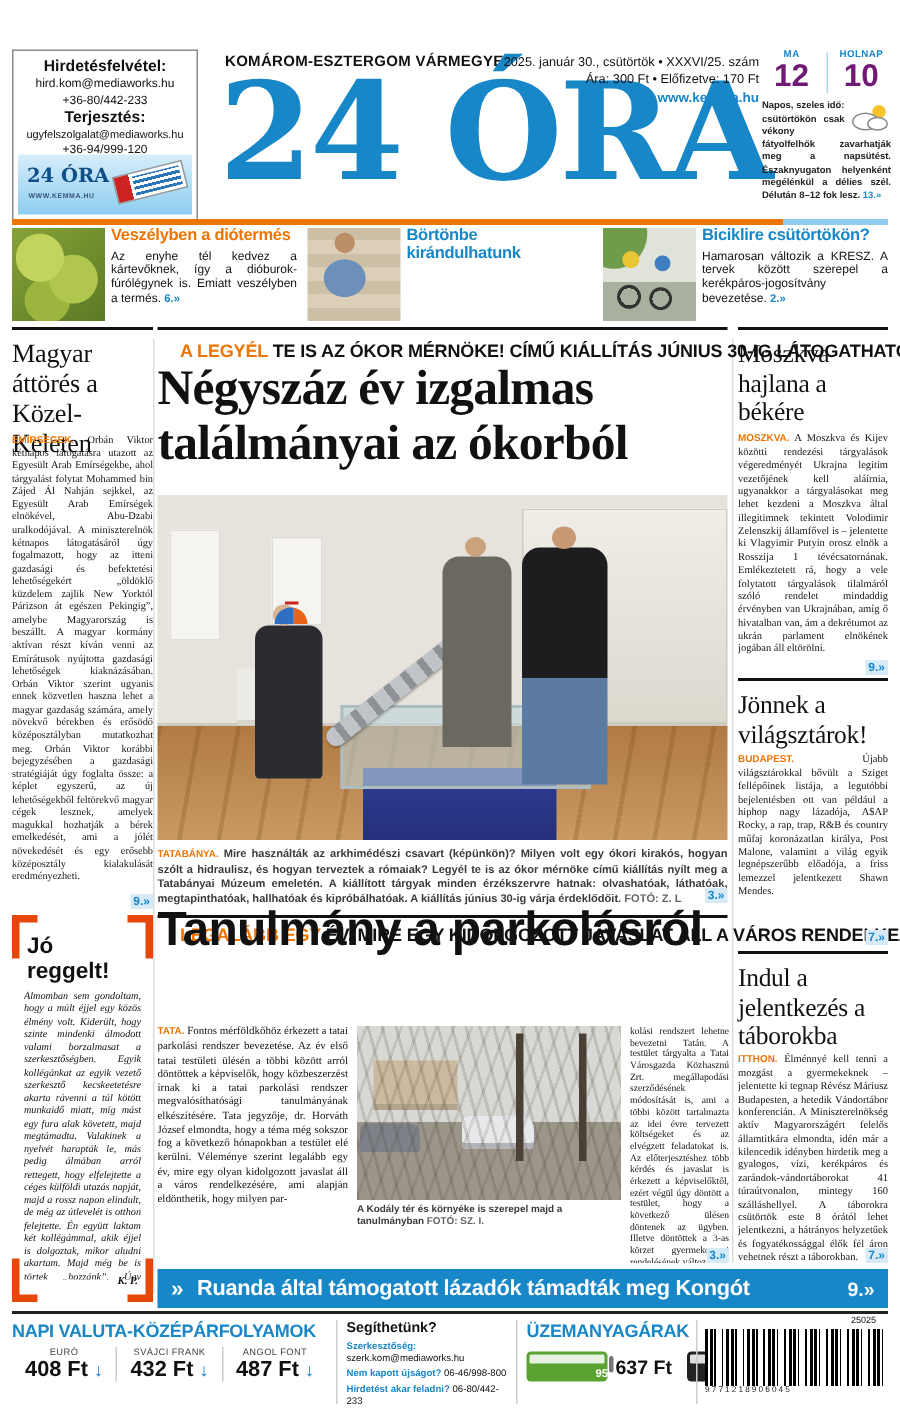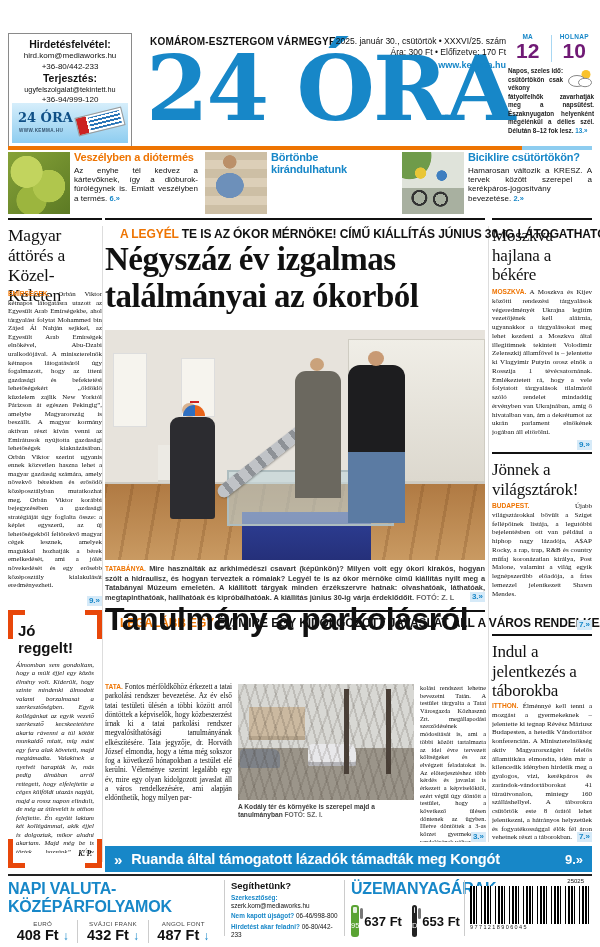--- a/index.html
+++ b/index.html
@@ -118,37 +118,37 @@
   
   .rart-h{position:absolute;left:492px;width:100px;font-family:"Liberation Serif",serif;font-size:17px;line-height:1.15;letter-spacing:-.2px;}
   #rh1{top:226px}#rh2{top:460px}#rh3{top:642px}
   .rart-b{position:absolute;left:492px;width:100px;font-family:"Liberation Serif",serif;font-size:7px;line-height:1.25;text-align:justify;overflow:hidden;}
   #rb1{top:288px;height:162px}#rb2{top:502px;height:128px}#rb3{top:702px;height:140px}
   .rdiv{position:absolute;left:492px;width:100px;height:2px;background:#111;}
   #rdiv1{top:452px}#rdiv2{top:634px}
 
   
   .f-top{position:absolute;left:8px;top:874px;width:584px;height:2px;background:#222;}
-  .fsec-h{font-size:16px;font-weight:bold;color:#1787c8;letter-spacing:-.2px;}
+  .fsec-h{font-size:12px;font-weight:bold;color:#1787c8;letter-spacing:-.2px;}
   .f-currency{position:absolute;left:8px;top:880px;width:210px;}
   .fc-row{display:flex;margin-top:4px;}
   .fc-cell{flex:1;text-align:center;border-right:1px solid #ccc;padding:0 2px;}
   .fc-cell:last-child{border-right:none;}
   .fc-l{font-size:6.2px;color:#444;letter-spacing:.3px;white-space:nowrap;}
   .fc-v{font-size:14.5px;font-weight:bold;white-space:nowrap;}
   .fc-a{color:#1787c8;font-weight:bold;font-size:12px;}
   .fdiv{position:absolute;top:880px;width:1px;height:56px;background:#ccc;}
   #fdiv1{left:224px}#fdiv2{left:344px}#fdiv3{left:464px}
   .f-help{position:absolute;left:231px;top:880px;width:108px;}
   .f-help .fh{font-size:9.5px;font-weight:bold;}
   .fh-row{font-size:6.4px;margin-top:3px;line-height:1.2;}
   .fh-l{color:#1787c8;font-weight:bold;}
   .f-fuel{position:absolute;left:351px;top:880px;width:108px;}
   .ff-row{display:flex;align-items:center;margin-top:7px;}
-  .pump{width:17px;height:32px;border-radius:3px;position:relative;color:#fff;font-size:7.5px;font-weight:normal;display:flex;align-items:center;justify-content:center;margin-right:5px;}
+  .pump{width:17px;height:20px;border-radius:3px;position:relative;color:#fff;font-size:7.5px;font-weight:bold;display:flex;align-items:center;justify-content:center;margin-right:5px;padding-left:46px;}
   .pump::before{content:"";position:absolute;left:2px;top:2px;right:2px;height:6px;background:rgba(255,255,255,.85);border-radius:1px;}
   .pump span{position:relative;top:4px;}
   .pump::after{content:"";position:absolute;right:-4px;top:3px;width:3px;height:11px;border-radius:2px;background:#777;}
   .pump.p95{background:#5aa333;}
   .pump.pd{background:#222;}
   .ff-p{font-size:13px;font-weight:bold;margin-right:10px;white-space:nowrap;}
   .f-bar{position:absolute;left:470px;top:878px;width:122px;height:60px;}
   .f-barnum{font-size:6px;text-align:right;padding-right:8px;}
   .f-barcode{margin-top:2px;height:38px;background:repeating-linear-gradient(90deg,#000 0 2px,#fff 2px 3px,#000 3px 5px,#fff 5px 6px,#000 6px 7px,#fff 7px 11px,#000 11px 12px,#fff 12px 14px);}
   .f-bardig{font-size:5.5px;letter-spacing:1.4px;color:#222;}
@@ -156,21 +156,21 @@
 </head>
 <body>
 
 <div class="page">
 
   <div class="adbox">
     <div class="h">Hirdetésfelvétel:</div>
     <div class="v">hird.kom@mediaworks.hu</div>
     <div class="v">+36-80/442-233</div>
     <div class="h">Terjesztés:</div>
-    <div class="v2">ugyfelszolgalat@tekintett.hu</div>
+    <div class="v2">ugyfelszolgalat@mediaworks.hu</div>
     <div class="v">+36-94/999-120</div>
     <div class="adlogo">
       <span class="lg">24 ÓRA</span>
       <span class="ls">WWW.KEMMA.HU</span>
       <span class="adroll"></span>
     </div>
   </div>
 
   <div class="region">KOMÁROM-ESZTERGOM VÁRMEGYEI</div>
   <div class="bigtitle">24 ÓRA</div>

